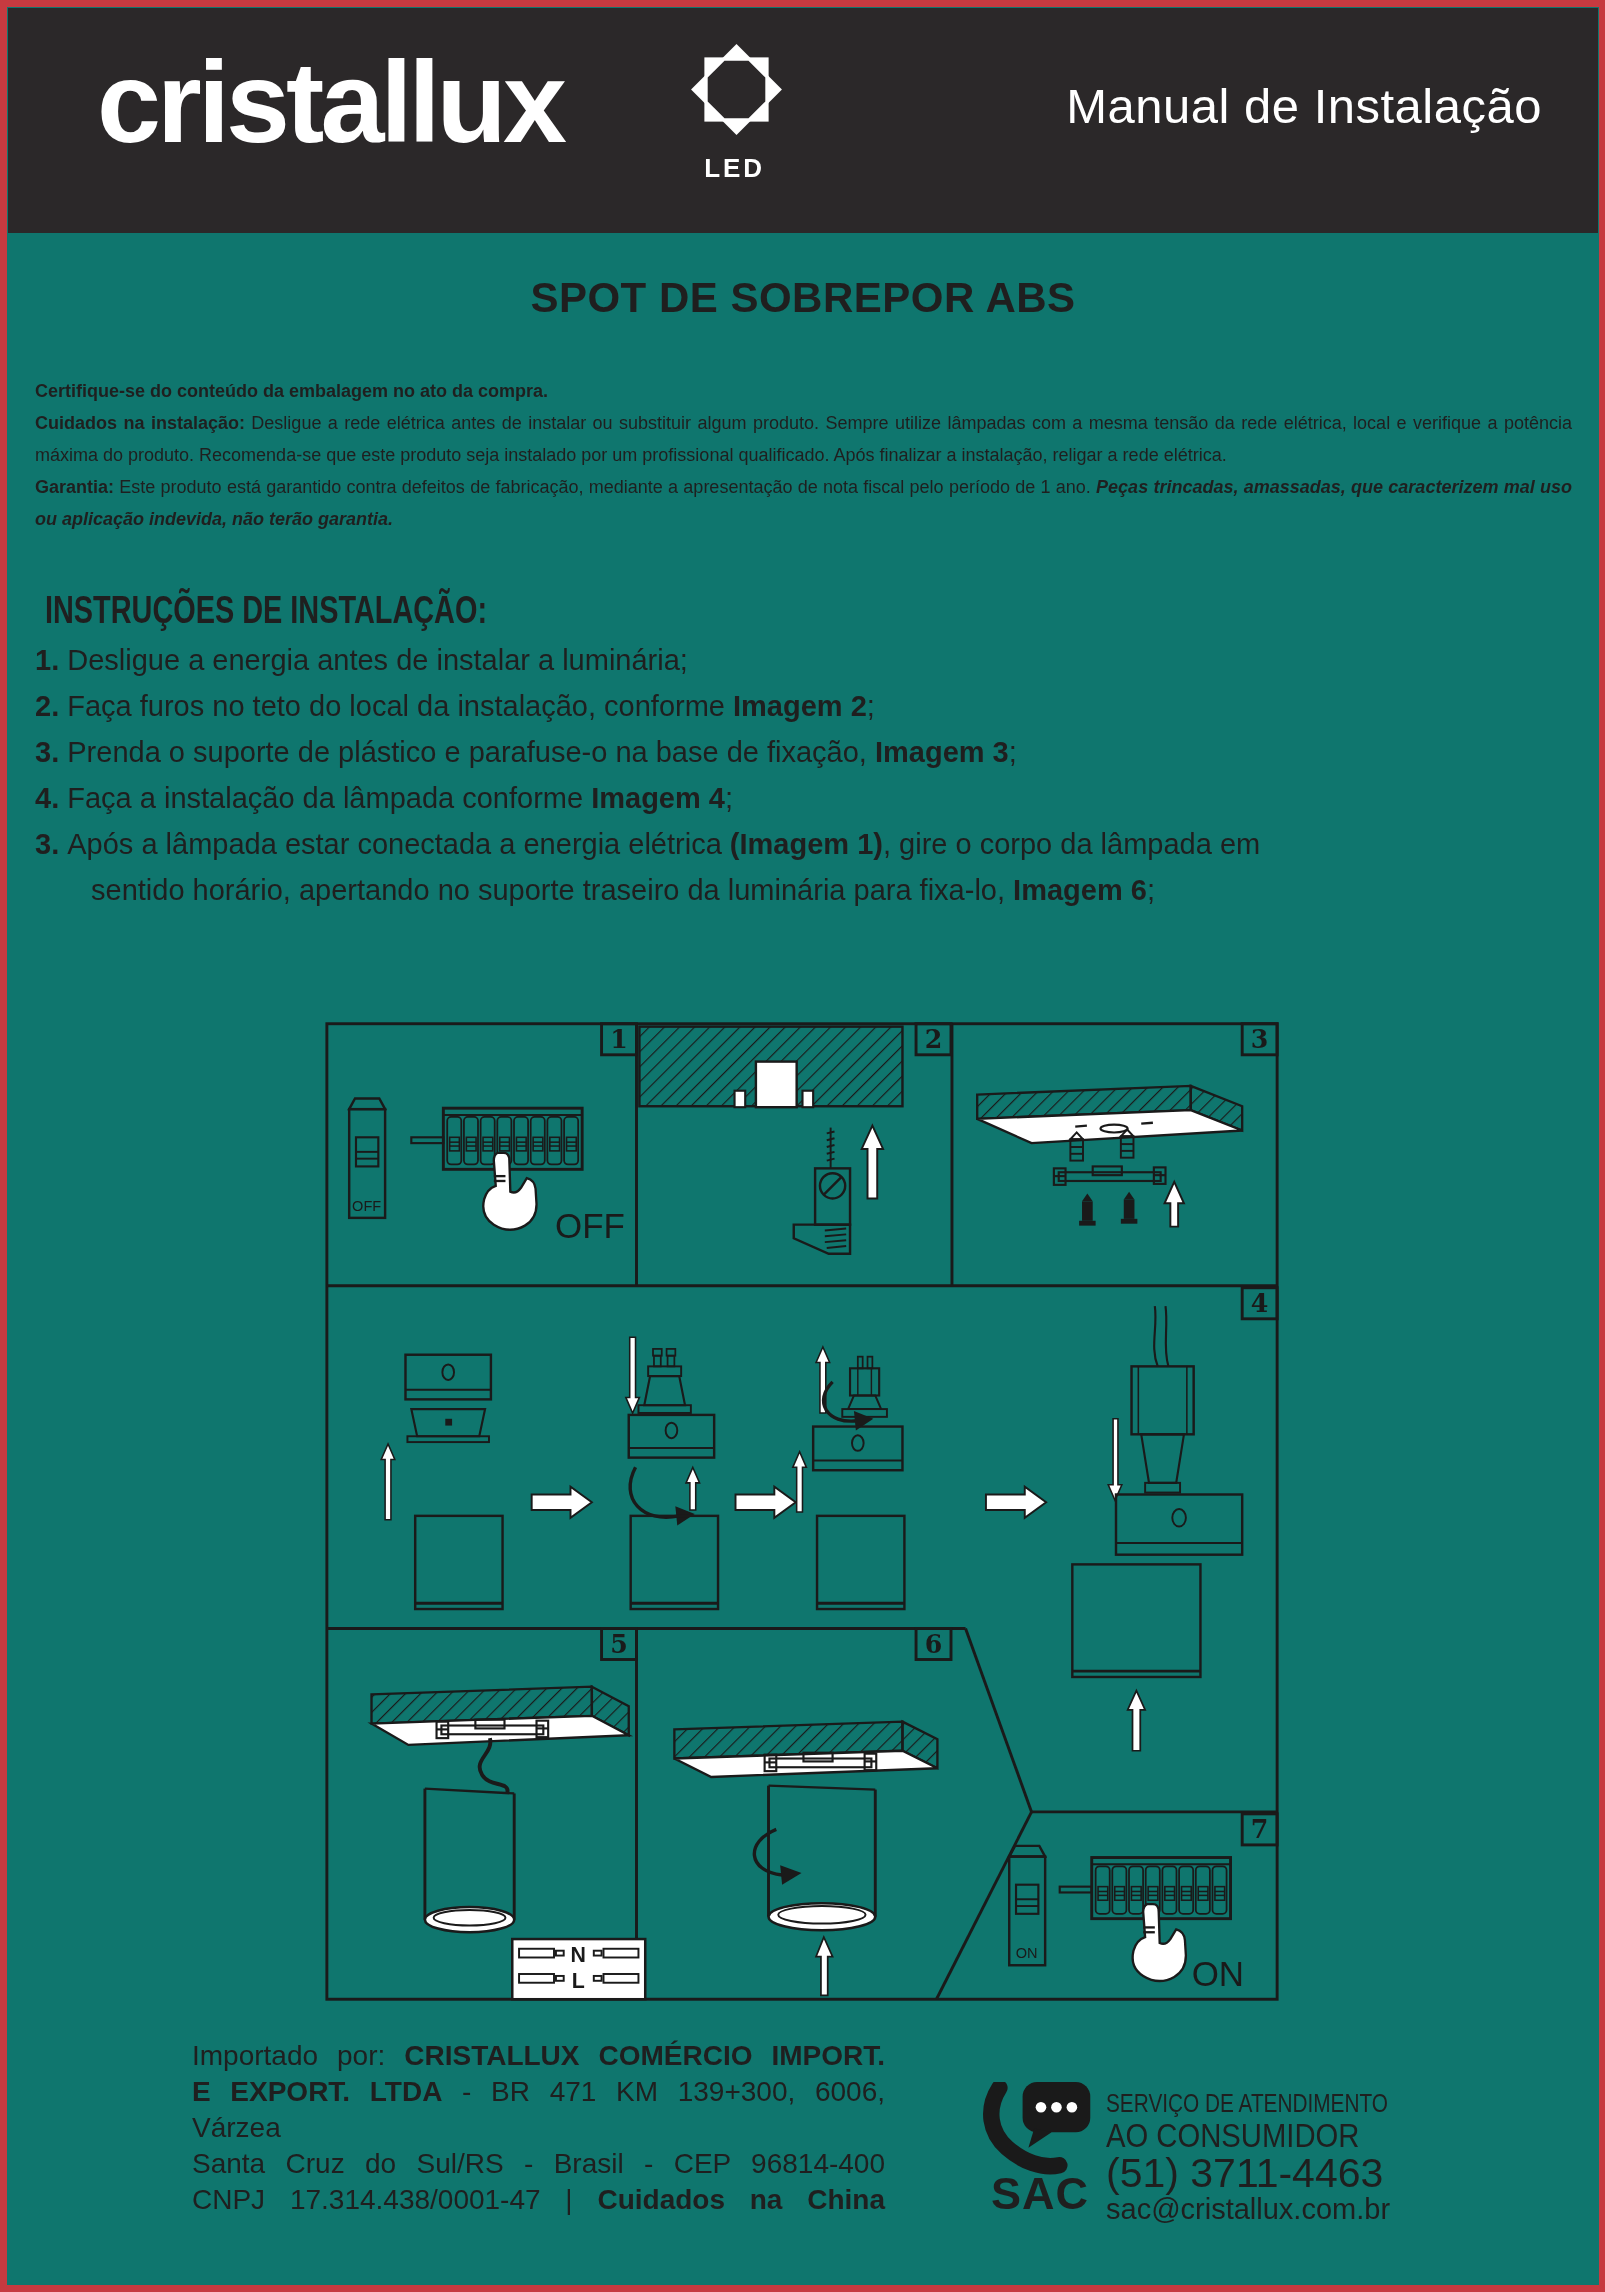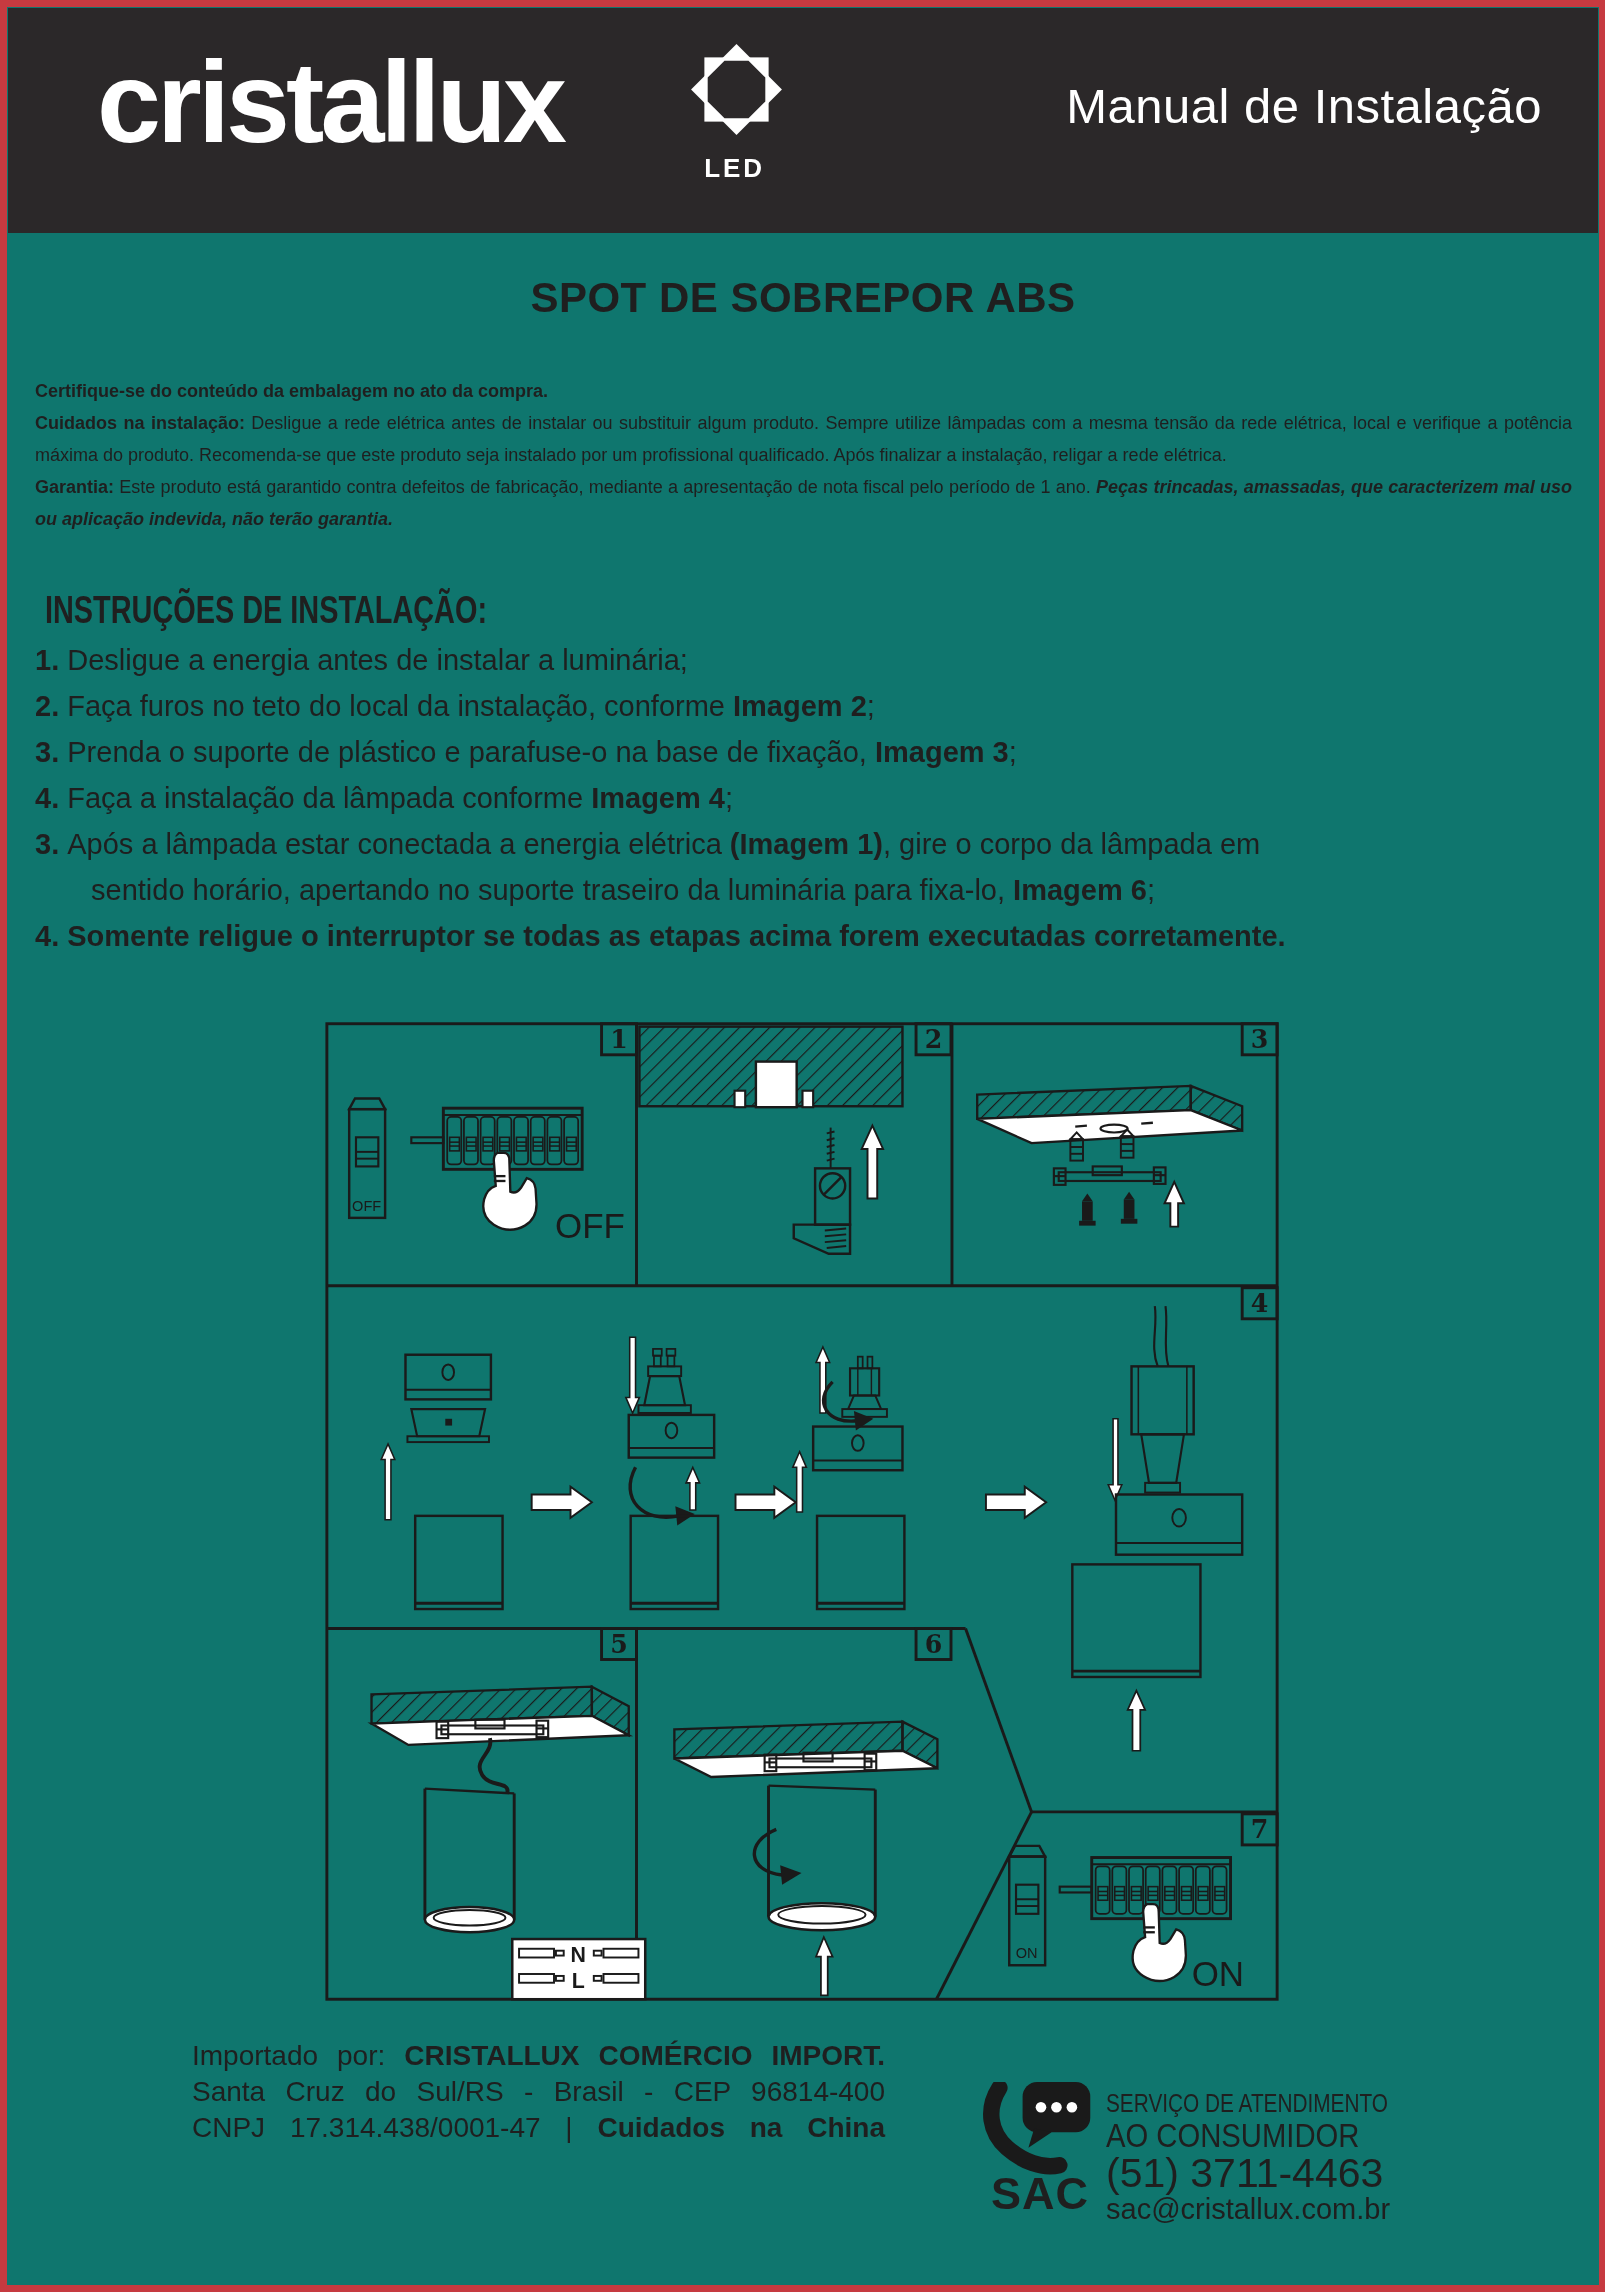--- a/index.html
+++ b/index.html
@@ -61,21 +61,20 @@
   </div>
 
   <div class="abs insthead">INSTRUÇÕES DE INSTALAÇÃO:</div>
   <div class="abs instlist">
     <div class="item"><span class="b">1. </span><span>Desligue a energia antes de instalar a luminária;</span></div>
     <div class="item"><span class="b">2. </span><span>Faça furos no teto do local da instalação, conforme </span><span class="b">Imagem 2</span><span>;</span></div>
     <div class="item"><span class="b">3. </span><span>Prenda o suporte de plástico e parafuse-o na base de fixação, </span><span class="b">Imagem 3</span><span>;</span></div>
     <div class="item"><span class="b">4. </span><span>Faça a instalação da lâmpada conforme </span><span class="b">Imagem 4</span><span>;</span></div>
     <div class="item"><span class="b">3. </span><span>Após a lâmpada estar conectada a energia elétrica </span><span class="b">(Imagem 1)</span><span>, gire o corpo da lâmpada em
 sentido horário, apertando no suporte traseiro da luminária para fixa-lo, </span><span class="b">Imagem 6</span><span>;</span></div>
-    <div class="item"><span class="b">4. Somente religue o interruptor se todas as etapas acima forem executadas corretamente.</span></div>
   </div>
 
   <svg class="abs" style="left:320px;top:1015px;" width="964" height="992" viewBox="330 1046 993 1022" fill="none" stroke="#1a1a1a" stroke-width="3">
     <defs>
       <pattern id="hatch" patternUnits="userSpaceOnUse" width="11" height="11" patternTransform="rotate(45)">
         <line x1="0" y1="0" x2="0" y2="11" stroke="#1a1a1a" stroke-width="2.4"></line>
       </pattern>
       <g id="dipblock">
         <rect x="0" y="0" width="143" height="63"></rect>
         <line x1="0" y1="7" x2="143" y2="7" stroke-width="2"></line>
@@ -347,20 +346,21 @@
       <text x="1058" y="2018" font-size="15" fill="#1a1a1a" stroke="none" text-anchor="middle">ON</text>
       <rect x="1092" y="1944" width="33" height="6" stroke-width="2.2"></rect>
       <use href="#dipblock" x="1125" y="1914"></use>
       <use href="#hand" x="1178" y="1962"></use>
       <text x="1228" y="2046" font-size="36" fill="#1a1a1a" stroke="none">ON</text>
     </g>
   </svg>
 
   <div class="abs importer">
     <div class="line"><span>Importado por: </span><span class="b">CRISTALLUX COMÉRCIO IMPORT.</span></div>
+    <div class="line"><span class="b">E EXPORT. LTDA</span><span> - BR 471 KM 139+300, 6006, Várzea</span></div>
     <div class="line"><span>Santa Cruz do Sul/RS - Brasil - CEP 96814-400</span></div>
     <div class="line"><span>CNPJ 17.314.438/0001-47 | </span><span class="b">Cuidados na China</span></div>
   </div>
 
   <svg class="abs" style="left:982px;top:2082px;" width="116" height="93" viewBox="0 0 120 96">
     <path d="M18,6 C4,28 8,52 26,68 C42,82 62,90 80,86" stroke="#1a1a1a" stroke-width="17" stroke-linecap="round" fill="none"></path>
     <rect x="42" y="0" width="70" height="52" rx="15" fill="#1a1a1a"></rect>
     <polygon points="54,48 48,68 72,52" fill="#1a1a1a"></polygon>
     <circle cx="61" cy="26" r="5.5" fill="#ffffff"></circle>
     <circle cx="77" cy="26" r="5.5" fill="#ffffff"></circle>

